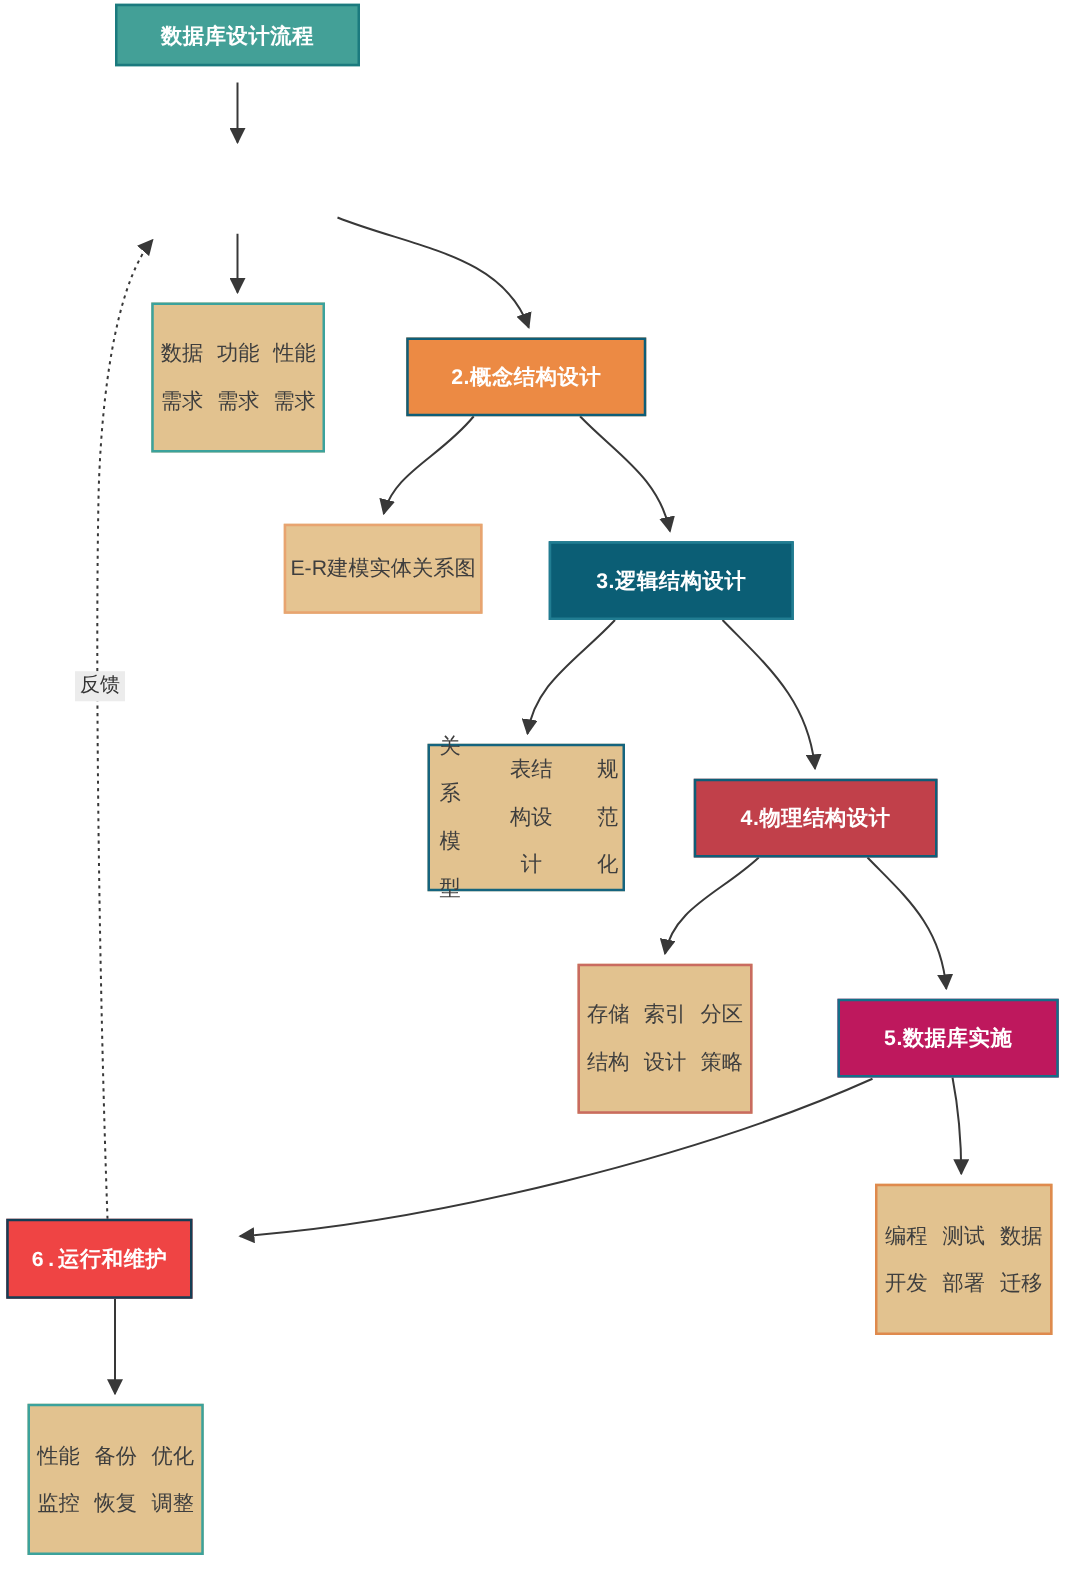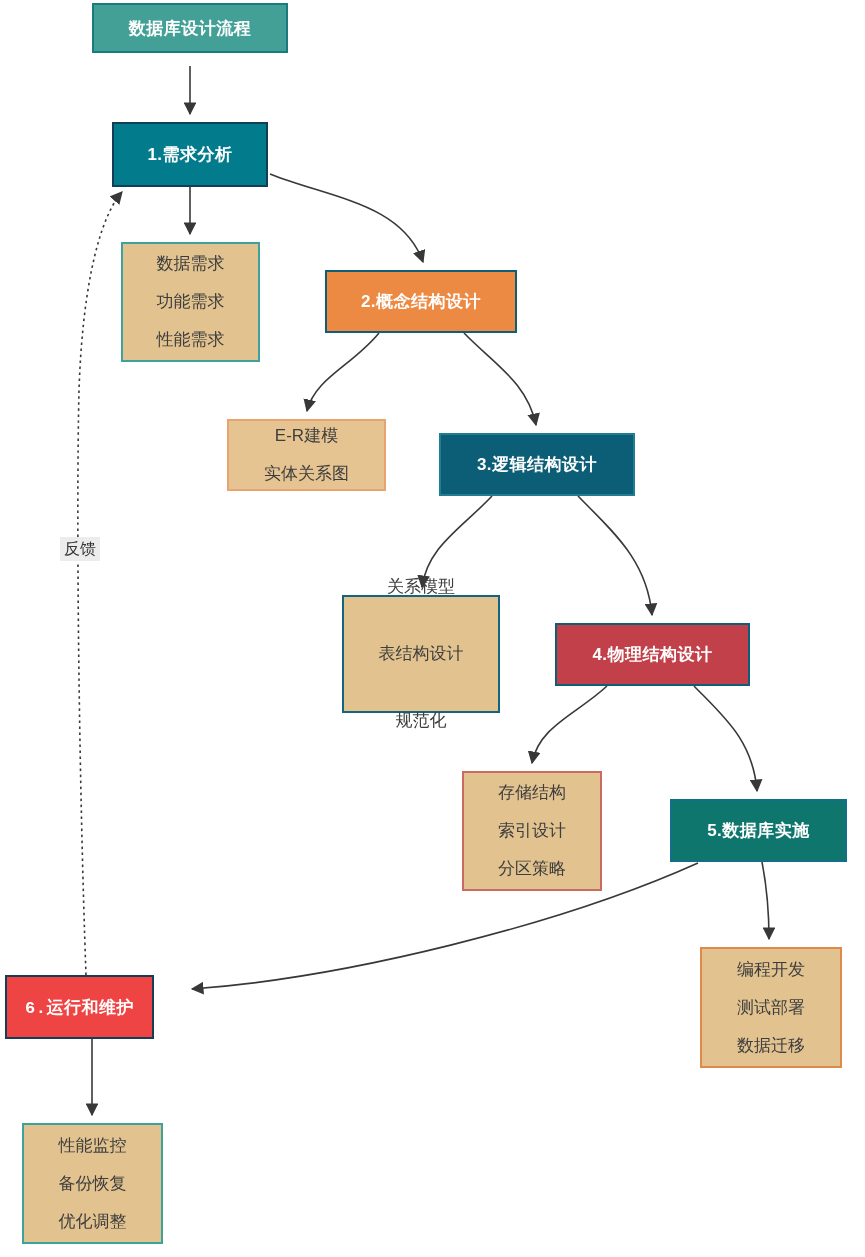--- a/index.html
+++ b/index.html
@@ -13,33 +13,33 @@
   .edge.dashed { stroke-dasharray:2.5 3.5; }
   .node {
     position:absolute; box-sizing:border-box;
     display:flex; align-items:center; justify-content:center;
     text-align:center;
   }
   .step {
     color:#ffffff; font-weight:bold; font-size:17px; letter-spacing:0.5px;
   }
   .detail {
-    flex-direction:column; color:#3E3E3E; font-size:17px; line-height:38px;
+    flex-direction:row; color:#3E3E3E; font-size:17px; line-height:38px;
   }
   .detail span { display:block; }
   .n-title  { left:92px;  top:3px;    width:196px; height:50px;  background:#43A097; border:2px solid #1B7A7E; color:#fff; font-weight:bold; font-size:17px; letter-spacing:0.5px; }
   .n-step1  { left:112px; top:122px;  width:156px; height:65px;  background:#027C8D; border:2px solid #133E55; }
   .n-step1d { left:121px; top:242px;  width:139px; height:120px; background:#E2C28F; border:2px solid #3BA29C; }
   .n-step2  { left:325px; top:270px;  width:192px; height:63px;  background:#EC8A44; border:2px solid #0E5E78; }
   .n-step2d { left:227px; top:419px;  width:159px; height:72px;  background:#E5C491; border:2px solid #E8A470; }
   .n-step3  { left:439px; top:433px;  width:196px; height:63px;  background:#0B5E75; border:2px solid #217D92; }
   .n-step3d { left:342px; top:595px;  width:158px; height:118px; background:#E2C28F; border:2px solid #15647E;gap:29px; }
   .n-step4  { left:555px; top:623px;  width:195px; height:63px;  background:#C1404A; border:2px solid #0E5E78; }
   .n-step4d { left:462px; top:771px;  width:140px; height:120px; background:#E2C28F; border:2px solid #C96B60; }
-  .n-step5  { left:670px; top:799px;  width:177px; height:63px;  background:#0f766e; border:2px solid #136F89; }
+  .n-step5  { left:670px; top:799px;  width:177px; height:63px;  background:#be185d; border:2px solid #136F89; }
   .n-step5d { left:700px; top:947px;  width:142px; height:121px; background:#E2C28F; border:2px solid #DF8A4D; }
   .n-step6  { left:5px;   top:975px;  width:149px; height:64px;  background:#ef4444; border:2px solid #133E55;font-family:Liberation Mono, monospace; }
   .n-step6d { left:22px;  top:1123px; width:141px; height:121px; background:#E2C28F; border:2px solid #3BA29C; }
   .edge-label {
     position:absolute; left:60px; top:537px;
     background:#ECECEC; color:#333333; font-size:16px;
     padding:2px 4px; line-height:20px;
   }
 </style>
 </head>
@@ -65,23 +65,20 @@
     <path class="edge" d="M762,862 C767,888 769,912 769,939" marker-end="url(#arrowhead)"></path>
     <path class="edge" d="M698,863 C560,925 345,978 192,989" marker-end="url(#arrowhead)"></path>
     <path class="edge" d="M92,1039 L92,1115" marker-end="url(#arrowhead)"></path>
     <path class="edge dashed" d="M86,975 C79,780 76,520 79,390 C82,300 96,222 122,192" marker-end="url(#arrowhead)"></path>
   </svg>
 
   <div class="node n-title">
     <span>数据库设计流程</span>
   </div>
 
-  <div class="node step n-step1">
-    <span>1.需求分析</span>
-  </div>
 
   <div class="node detail n-step1d">
     <span>数据需求</span>
     <span>功能需求</span>
     <span>性能需求</span>
   </div>
 
   <div class="node step n-step2">
     <span>2.概念结构设计</span>
   </div>

